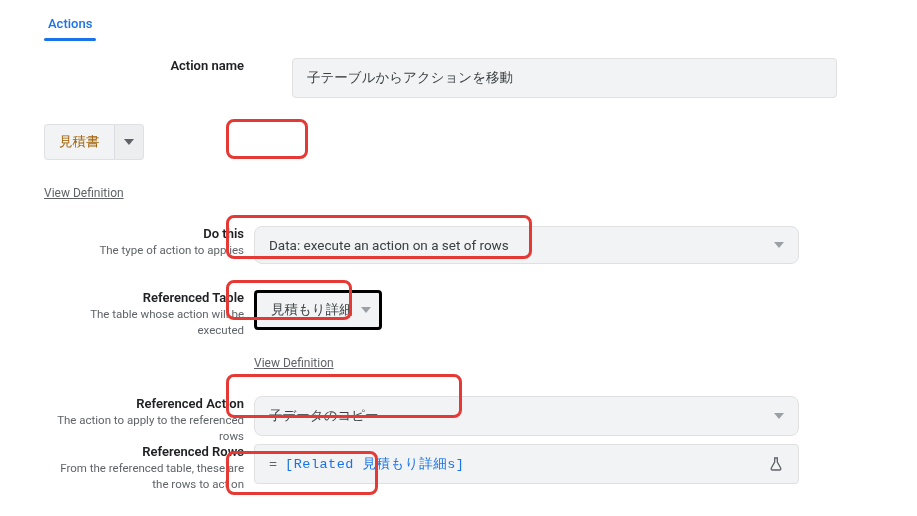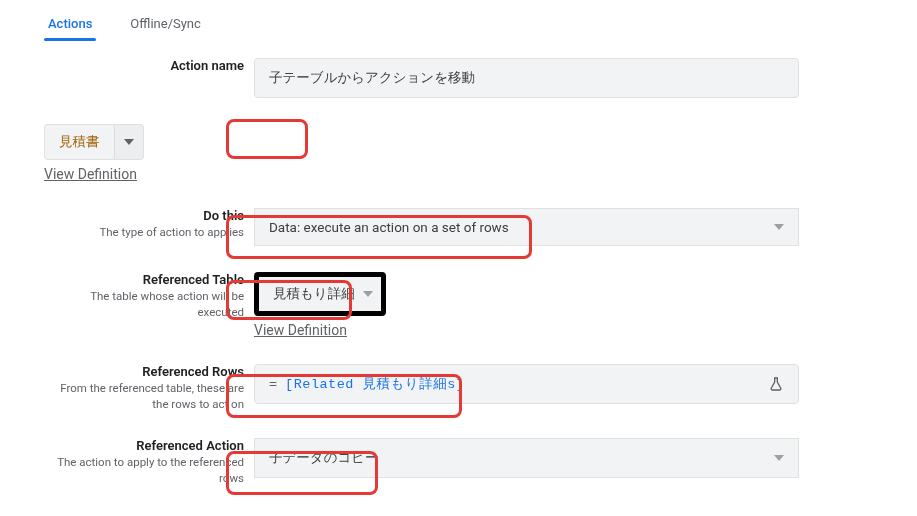--- a/index.html
+++ b/index.html
@@ -75,20 +75,21 @@
   
   .text-input {
     width: 545px;
     max-width: 100%;
     background: #f1f3f4;
     border: 1px solid #e0e0e0;
     border-radius: 4px;
     padding: 10px 14px;
     font-size: 13.5px;
     color: #3c4043;
+    margin-left: 38px;
   }
   .select-wrap {
     display: inline-flex;
     align-items: stretch;
   }
   .select {
     display: inline-flex;
     align-items: center;
     background: #f1f3f4;
     border: 1px solid #e0e0e0;
@@ -111,48 +112,48 @@
     color: #5f6368;
   }
   .select-wide {
     width: 545px;
     max-width: 100%;
     display: flex;
     align-items: center;
     justify-content: space-between;
     background: #f1f3f4;
     border: 1px solid #e0e0e0;
-    border-radius: 0;
+    border-radius: 8px;
     padding: 10px 14px;
     font-size: 13.5px;
     color: #3c4043;
     cursor: pointer;
   }
   .select-wide .caret-inline { color: #5f6368; }
 
   .select-small-combined {
     display: inline-flex;
     align-items: center;
     background: #f1f3f4;
-    border: 5px solid #000000;
+    border: 3px solid #000000;
     border-radius: 4px;
     padding: 8px 8px 8px 14px;
     font-size: 13.5px;
     color: #3c4043;
     cursor: pointer;
     gap: 8px;
   }
 
   .link {
     color: #5f6368;
     text-decoration: underline;
-    font-size: 14px;
+    font-size: 12px;
     cursor: pointer;
     display: inline-block;
-    margin-top: 6px;
+    margin-top: 26px;
   }
 
   .expr-box {
     width: 545px;
     max-width: 100%;
     display: flex;
     align-items: center;
     background: #f1f3f4;
     border: 1px solid #e0e0e0;
     border-radius: 4px;
@@ -183,21 +184,20 @@
 
   svg { display: block; }
 </style>
 </head>
 <body>
 
 <div class="container" style="position:relative;padding-left:44px;">
 
   <div class="tabs">
     <div class="tab active">Actions</div>
-    <div class="tab">Offline/Sync</div>
   </div>
 
   <div class="row">
     <div class="label-col">
       <div class="label-title">Action name</div>
     </div>
     <div class="control-col">
       <div class="text-input">子テーブルからアクションを移動</div>
     </div>
   </div>
@@ -239,20 +239,37 @@
       <div class="label-desc">The table whose action will be executed</div>
     </div>
     <div class="control-col">
       <div class="select-small-combined">
         <span>見積もり詳細</span>
         <svg width="10" height="6" viewBox="0 0 10 6">
             <path d="M0 0 L5 6 L10 0 Z" fill="#9aa0a6"></path>
           </svg>
       </div>
       <div><span class="link">View Definition</span></div>
+    </div>
+  </div>
+
+  <div class="row" style="margin-bottom:0;">
+    <div class="label-col">
+      <div class="label-title">Referenced Action</div>
+      <div class="label-desc">The action to apply to the referenced rows</div>
+    </div>
+    <div class="control-col">
+      <div class="select-wide">
+        <span>子データのコピー</span>
+        <span class="caret-inline">
+          <svg width="10" height="6" viewBox="0 0 10 6">
+              <path d="M0 0 L5 6 L10 0 Z" fill="#9aa0a6"></path>
+            </svg>
+        </span>
+      </div>
     </div>
   </div>
 
   <div class="row">
     <div class="label-col">
       <div class="label-title">Referenced Rows</div>
       <div class="label-desc">From the referenced table, these are the rows to act on</div>
     </div>
     <div class="control-col">
       <div class="expr-box">
@@ -260,36 +277,19 @@
         <span class="expr-text">[Related 見積もり詳細s]</span>
         <span class="expr-flask">
           <svg width="16" height="16" viewBox="0 0 24 24" fill="none" stroke="#5f6368" stroke-width="2">
             <path d="M9 3h6M10 3v6l-5 9a2 2 0 0 0 1.8 3h10.4a2 2 0 0 0 1.8-3l-5-9V3"></path>
           </svg>
         </span>
       </div>
     </div>
   </div>
 
-  <div class="row" style="margin-bottom:0;">
-    <div class="label-col">
-      <div class="label-title">Referenced Action</div>
-      <div class="label-desc">The action to apply to the referenced rows</div>
-    </div>
-    <div class="control-col">
-      <div class="select-wide">
-        <span>子データのコピー</span>
-        <span class="caret-inline">
-          <svg width="10" height="6" viewBox="0 0 10 6">
-              <path d="M0 0 L5 6 L10 0 Z" fill="#9aa0a6"></path>
-            </svg>
-        </span>
-      </div>
-    </div>
-  </div>
-
   <div class="hl" style="left:226px; top:119px; width:82px; height:40px;"></div>
   <div class="hl" style="left:226px; top:215px; width:306px; height:44px;"></div>
   <div class="hl" style="left:226px; top:280px; width:126px; height:40px;"></div>
   <div class="hl" style="left:226px; top:374px; width:236px; height:44px;"></div>
   <div class="hl" style="left:226px; top:451px; width:152px; height:44px;"></div>
 
 </div>
 
 </body></html>

